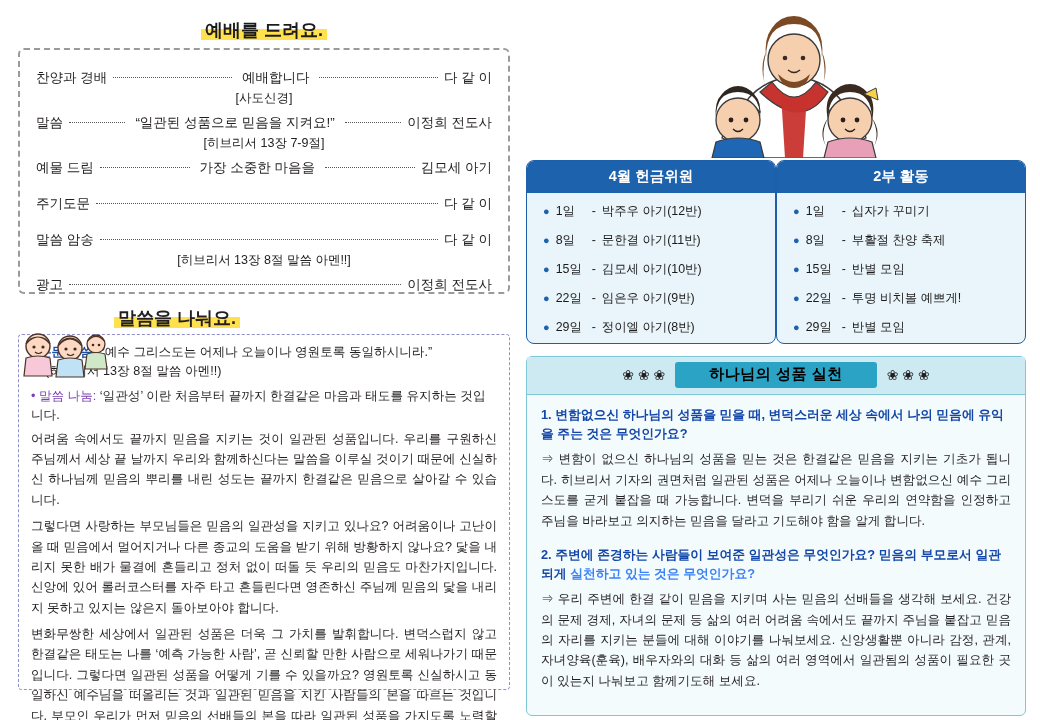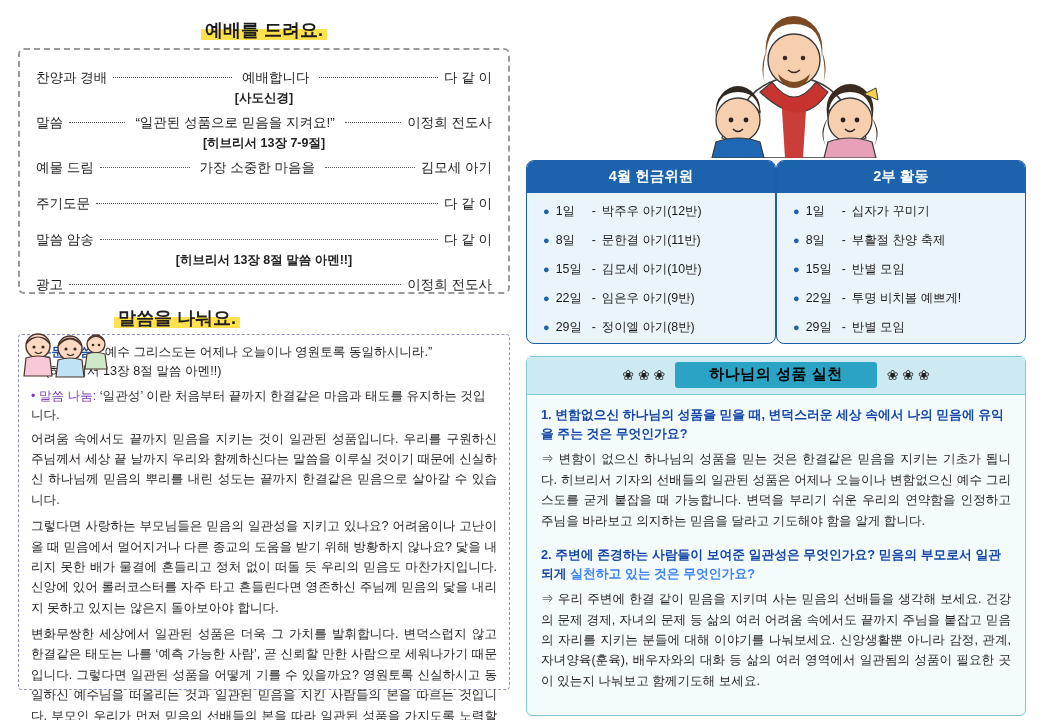--- a/index.html
+++ b/index.html
@@ -38,21 +38,21 @@
   }
   .order-row .lbl { flex: 0 0 auto; }
   .order-row .dots {
     flex: 1 1 auto; margin: 0 6px;
     border-bottom: 1px dotted #555;
     transform: translateY(-4px);
     height: 1px;
   }
   .order-row .mid { flex: 0 0 auto; padding: 0 4px; }
   .order-row .val { flex: 0 0 auto; }
-  .order-sub { text-align: center; font-size: 12.5px; margin-top: 3px; color: #222; font-weight: bold; }
+  .order-sub { text-align: center; font-size: 12.5px; margin-top: 3px; color: #222; }
 
   .title-share {
     margin: 12px 0 4px 96px;
     font-size: 18px; font-weight: bold;
   }
   .share-box {
     border: 1.5px dashed #8e8ec9;
     border-radius: 4px;
     padding: 8px 12px 10px 12px;
     height: 356px;
@@ -349,21 +349,21 @@
         <span class="ttl">하나님의 성품 실천</span>
         <span class="flower">❀ ❀ ❀</span>
       </div>
       <div class="practice-body">
 
         <div class="q">
           <span class="num">1.</span>
           <span>변함없으신 하나님의 성품을 믿을 때, 변덕스러운 세상 속에서 나의 믿음에 유익을 주는</span>
           <span>것은 무엇인가요?</span>
         </div>
-        <div class="a">⇒ 변함이 없으신 하나님의 성품을 믿는 것은 한결같은 믿음을 지키는 기초가 됩니다. 히브리서 기자의 선배들의 일관된 성품은 어제나 오늘이나 변함없으신 예수 그리스도를 굳게 붙잡을 때 가능합니다. 변덕을 부리기 쉬운 우리의 연약함을 인정하고 주님을 바라보고 의지하는 믿음을 달라고 기도해야 함을 알게 합니다.</div>
+        <div class="a">⇒ 변함이 없으신 하나님의 성품을 믿는 것은 한결같은 믿음을 지키는 기초가 됩니다. 히브리서 기자의 권면처럼 일관된 성품은 어제나 오늘이나 변함없으신 예수 그리스도를 굳게 붙잡을 때 가능합니다. 변덕을 부리기 쉬운 우리의 연약함을 인정하고 주님을 바라보고 의지하는 믿음을 달라고 기도해야 함을 알게 합니다.</div>
 
         <div class="q">
           <span class="num">2.</span>
           <span>주변에 존경하는 사람들이 보여준 일관성은 무엇인가요? 믿음의 부모로서 일관되게</span>
           <span class="q-2nd-line">실천하고 있는 것은 무엇인가요?</span>
         </div>
         <div class="a">⇒ 우리 주변에 한결 같이 믿음을 지키며 사는 믿음의 선배들을 생각해 보세요. 건강의 문제 경제, 자녀의 문제 등 삶의 여러 어려움 속에서도 끝까지 주님을 붙잡고 믿음의 자리를 지키는 분들에 대해 이야기를 나눠보세요. 신앙생활뿐 아니라 감정, 관계, 자녀양육(훈육), 배우자와의 대화 등 삶의 여러 영역에서 일관됨의 성품이 필요한 곳이 있는지 나눠보고 함께기도해 보세요.</div>
       </div>
     </div>
   </div>

